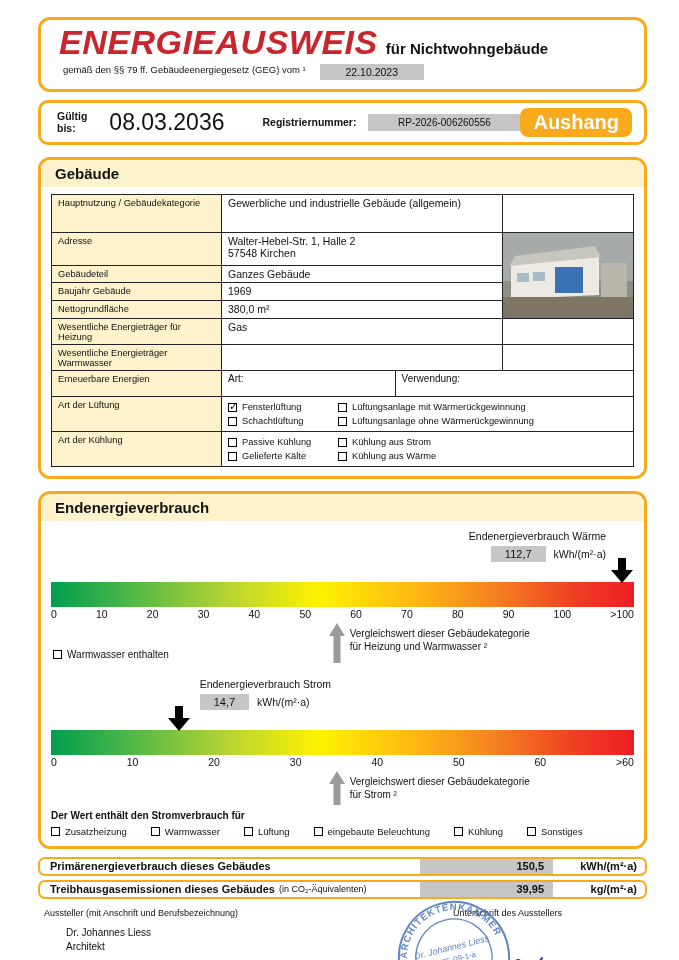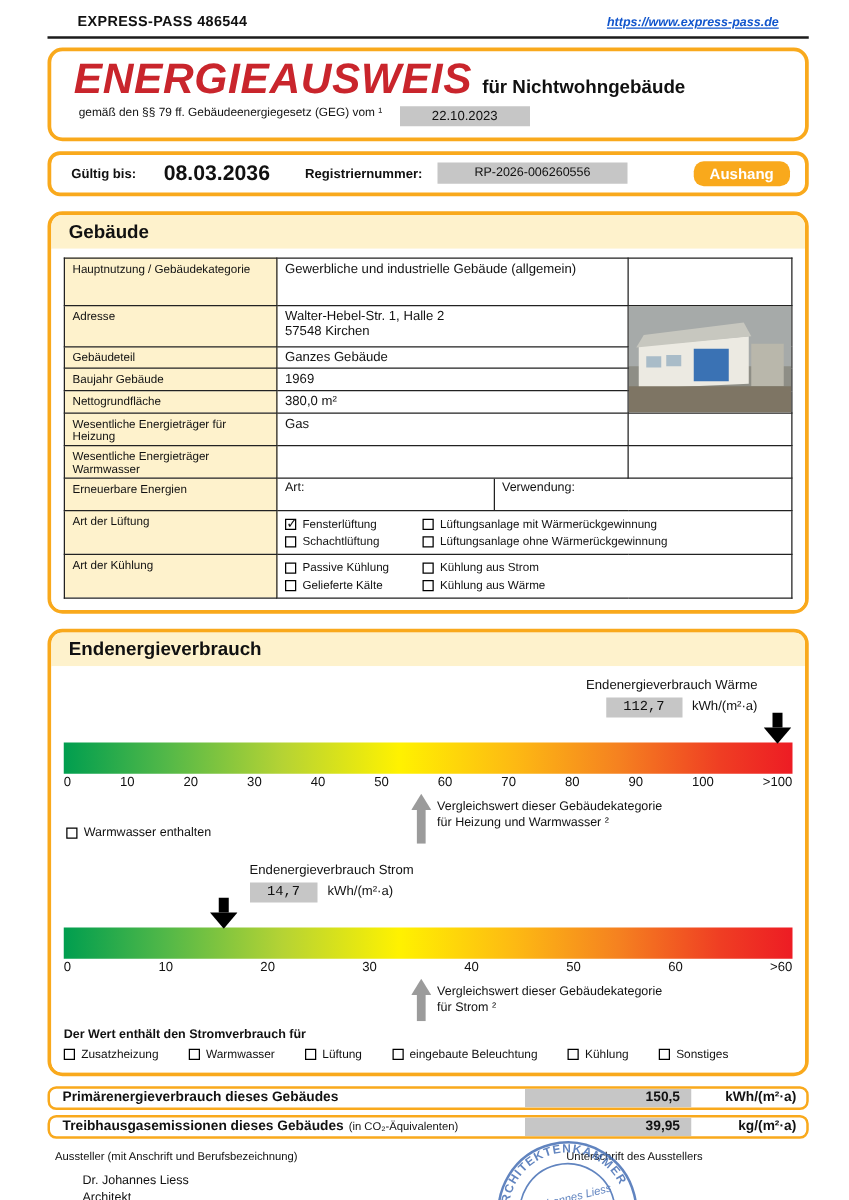--- a/index.html
+++ b/index.html
@@ -15,23 +15,23 @@
 
   .titlebox { margin-top:7px; padding:5px 18px 9px; }
   .titlerow { display:flex; align-items:baseline; }
   .title-main { font-size:34px; font-weight:bold; font-style:italic; color:#C9252C; letter-spacing:.5px; line-height:1.05; }
   .title-sub { font-size:15px; font-weight:bold; margin-left:8px; }
   .lawrow { display:flex; font-size:9.5px; margin-top:3px; padding-left:4px; }
   .lawdate { margin-left:14px; min-width:104px; text-align:center; font-size:10.5px; padding:2px 12px; }
 
   .validrow { margin-top:8px; padding:5px 12px 5px 16px; display:flex; align-items:center; border-radius:10px; }
   .vlabel { font-size:10.5px; font-weight:bold; }
-  .vdate { font-size:17px; font-weight:bold; margin:0 28px 0 22px; }
+  .vdate { font-size:23px; font-weight:normal; margin:0 38px 0 22px; }
   .regbox { margin-left:12px; font-size:10px; padding:3px 8px; min-width:152px; text-align:center; }
-  .badge { margin-left:auto; background:#F9A91C; color:#fff; font-weight:bold; font-size:12px; padding:3px 13px; border-radius:8px; }
+  .badge { margin-left:auto; background:#F9A91C; color:#fff; font-weight:bold; font-size:20px; padding:3px 13px; border-radius:8px; }
 
   .section { margin-top:12px; overflow:hidden; }
   .sechead { background:#FEF2CC; font-size:15px; font-weight:bold; padding:5px 14px; }
   .secbody { padding:7px 10px 9px; background:#fff; }
 
   .gtable { width:100%; border-collapse:collapse; font-size:10.5px; }
   .gtable td { border:1px solid #222; padding:2px 6px; vertical-align:top; }
   .gtable td.lbl { background:#FEF2CC; font-size:9.3px; width:170px; padding-top:3px; }
   .gtable td.pcell { width:130px; padding:0; }
   .pcell svg { display:block; }
@@ -47,21 +47,21 @@
   .cb { flex:0 0 auto; width:9px; height:9px; border:1px solid #000; margin:1px 5px 0 0; position:relative; background:#fff; }
   .cb.checked::after { content:"✓"; position:absolute; top:-4px; left:0; font-size:11px; font-weight:bold; }
 
   .scaletop { position:relative; }
   .st-w { height:54px; }
   .st-s { height:52px; margin-top:10px; }
   .shead { font-size:10.5px; }
   .waerme-head { position:absolute; right:28px; top:2px; text-align:right; }
   .strom-head { position:absolute; left:25.5%; top:0; text-align:left; }
   .shead-val { margin-top:4px; }
-  .val { display:inline-block; padding:2px 14px; font-size:11px;font-family:Liberation Mono, monospace; }
+  .val { display:inline-block; padding:2px 14px; font-size:11px; }
   .unit { font-size:10.5px; margin-left:5px; }
   .marker { position:absolute; bottom:-1px; transform:translateX(-50%); line-height:0; }
   .bar { height:25px; background:linear-gradient(90deg,#009E4F 0%,#52B848 14%,#B5D334 30%,#FFF200 46%,#FDB913 62%,#F58220 76%,#EF3E23 90%,#ED1C24 100%); }
   .ticks { display:flex; justify-content:space-between; font-size:10.5px; margin-top:1px; }
   .compare { position:relative; }
   .cmp-w { height:48px; }
   .cmp-s { height:40px; }
   .cmp-arrow { position:absolute; top:3px; transform:translateX(-50%); line-height:0; }
   .cmp-text { position:absolute; left:calc(49% + 13px); top:7px; font-size:10px; line-height:1.35; }
   .ww { position:absolute; left:2px; bottom:8px; font-size:10px; }
@@ -82,24 +82,20 @@
   .fa-left { position:absolute; left:6px; top:2px; }
   .fa-right { position:absolute; left:415px; top:2px; }
   .addr { position:absolute; left:28px; top:20px; font-size:10px; line-height:1.4; }
   .stamp { position:absolute; left:338px; top:-8px; z-index:2; }
 </style>
 </head>
 <body>
 
 <div class="page">
 
-  <div class="tophead">
-    <span class="pass-id">EXPRESS-PASS 486544</span>
-    <a class="site-link" href="#">https://www.express-pass.de</a>
-  </div>
 
   <div class="obox titlebox">
     <div class="titlerow">
       <span class="title-main">ENERGIEAUSWEIS</span>
       <span class="title-sub">für Nichtwohngebäude</span>
     </div>
     <div class="lawrow">
       <span>gemäß den §§ 79 ff. Gebäudeenergiegesetz (GEG) vom ¹</span>
       <span class="graybox lawdate">22.10.2023</span>
     </div>

